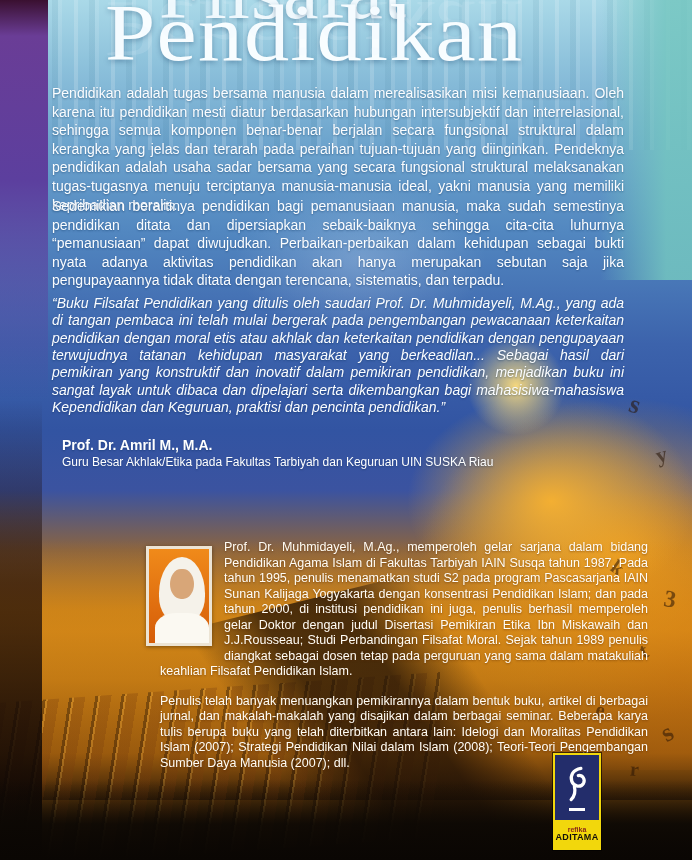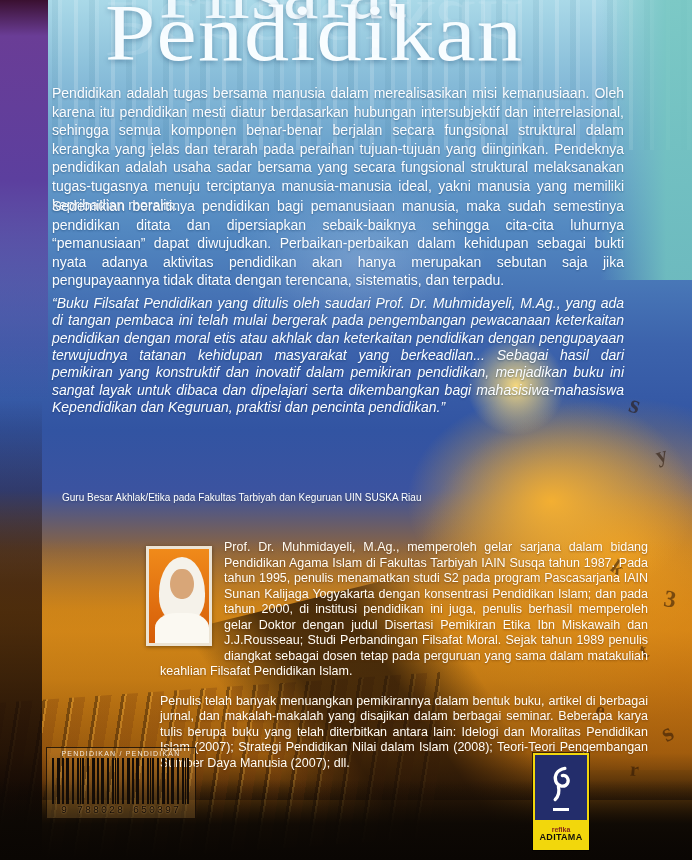--- a/index.html
+++ b/index.html
@@ -60,22 +60,22 @@
 
   
   .body-text{left:52px;width:572px;text-align:justify;
     font-size:14px;line-height:1.33;color:#fbfdff;
     text-shadow:0 1px 2px rgba(0,40,80,.4);}
   .para1{top:84px;}
   .para2{top:197px;}
   .quote{top:295px;font-style:italic;line-height:1.24;}
   .endorser-name{left:62px;top:437px;font-size:14px;font-weight:bold;
     text-shadow:0 1px 2px rgba(0,40,80,.4);}
-  .endorser-title{left:62px;top:455px;font-size:10px;
-    text-shadow:0 1px 2px rgba(0,40,80,.4);margin-top:37px;}
+  .endorser-title{left:62px;top:455px;font-size:12px;
+    text-shadow:0 1px 2px rgba(0,40,80,.4);}
 
   
   .bio{left:146px;top:526px;width:516px;text-align:justify;
     font-size:12.5px;line-height:1.24;color:#fffdf6;
     text-shadow:0 1px 2px rgba(90,40,0,.5);}
   .bio p{margin:14px;}
   .photo{float:left;width:66px;height:100px;margin:20px 12px 4px 0;
     border:3px solid #ece4d4;position:relative;overflow:hidden;
     background:linear-gradient(180deg,#f08a1a,#d55c08);box-shadow:0 1px 4px rgba(0,0,0,.4);}
   .hijab{position:absolute;left:10px;top:8px;width:46px;height:66px;
@@ -92,21 +92,21 @@
   .barcode-label{font-size:7px;letter-spacing:1.2px;color:rgba(255,255,255,.85);
     text-align:center;white-space:nowrap;overflow:hidden;}
   .barcode-bars{flex:1;margin-top:1px;background:
     repeating-linear-gradient(90deg,#140c06 0 2px,rgba(0,0,0,0) 2px 5px),
     repeating-linear-gradient(90deg,#140c06 0 1px,rgba(0,0,0,0) 1px 7px);}
   .barcode-number{font-family:"Liberation Mono",monospace;font-size:10px;
     letter-spacing:2px;color:#140c06;text-align:center;margin-top:1px;
     text-shadow:0 0 2px rgba(255,200,120,.6);white-space:nowrap;}
 
   
-  .publisher{left:533px;top:753px;width:56px;height:97px;
+  .publisher{left:553px;top:753px;width:48px;height:97px;
     border:2px solid #f2d70c;background:#232d6b;display:flex;flex-direction:column;
     box-shadow:0 0 0 1px rgba(0,0,0,.6);}
   .logo-top{flex:1;display:flex;flex-direction:column;align-items:center;justify-content:center;gap:4px;}
   .logo-line{width:16px;height:3px;background:#fff;}
   .logo-bottom{height:28px;background:#f2d70c;display:flex;flex-direction:column;
     align-items:center;justify-content:center;line-height:1;}
   .refika-small{font-size:7px;font-weight:bold;color:#8a2a1a;}
   .refika-big{font-size:9px;font-weight:bold;color:#14100a;letter-spacing:.3px;}
 
   
@@ -152,37 +152,33 @@
   <div class="abs title-zone">
     <div class="title-filsafat">Filsafat</div>
     <div class="title-pendidikan">Pendidikan</div>
     <div class="title-reflection">Pendidikan</div>
   </div>
 
   <div class="abs body-text para1">Pendidikan adalah tugas bersama manusia dalam merealisasikan misi kemanusiaan. Oleh karena itu pendidikan mesti diatur berdasarkan hubungan intersubjektif dan interrelasional, sehingga semua komponen benar-benar berjalan secara fungsional struktural dalam kerangka yang jelas dan terarah pada peraihan tujuan-tujuan yang diinginkan. Pendeknya pendidikan adalah usaha sadar bersama yang secara fungsional struktural melaksanakan tugas-tugasnya menuju terciptanya manusia-manusia ideal, yakni manusia yang memiliki kepribadian moralis.</div>
   <div class="abs body-text para2">Sedemikian berartinya pendidikan bagi pemanusiaan manusia, maka sudah semestinya pendidikan ditata dan dipersiapkan sebaik-baiknya sehingga cita-cita luhurnya “pemanusiaan” dapat diwujudkan. Perbaikan-perbaikan dalam kehidupan sebagai bukti nyata adanya aktivitas pendidikan akan hanya merupakan sebutan saja jika pengupayaannya tidak ditata dengan terencana, sistematis, dan terpadu.</div>
 
   <div class="abs body-text quote">“Buku Filsafat Pendidikan yang ditulis oleh saudari Prof. Dr. Muhmidayeli, M.Ag., yang ada di tangan pembaca ini telah mulai bergerak pada pengembangan pewacanaan keterkaitan pendidikan dengan moral etis atau akhlak dan keterkaitan pendidikan dengan pengupayaan terwujudnya tatanan kehidupan masyarakat yang berkeadilan... Sebagai hasil dari pemikiran yang konstruktif dan inovatif dalam pemikiran pendidikan, menjadikan buku ini sangat layak untuk dibaca dan dipelajari serta dikembangkan bagi mahasisiwa-mahasiswa Kependidikan dan Keguruan, praktisi dan pencinta pendidikan.”</div>
+  <div class="abs endorser-name">Prof. Dr. Amril M., M.A.</div>
   <div class="abs endorser-title">Guru Besar Akhlak/Etika pada Fakultas Tarbiyah dan Keguruan UIN SUSKA Riau</div>
 
   <div class="abs bio">
     <div class="photo">
       <div class="hijab"></div>
       <div class="face"></div>
       <div class="blouse"></div>
     </div>
     <p>Prof. Dr. Muhmidayeli, M.Ag., memperoleh gelar sarjana dalam bidang Pendidikan Agama Islam di Fakultas Tarbiyah IAIN Susqa tahun 1987. Pada tahun 1995, penulis menamatkan studi S2 pada program Pascasarjana IAIN Sunan Kalijaga Yogyakarta dengan konsentrasi Pendidikan Islam; dan pada tahun 2000, di institusi pendidikan ini juga, penulis berhasil memperoleh gelar Doktor dengan judul Disertasi Pemikiran Etika Ibn Miskawaih dan J.J.Rousseau; Studi Perbandingan Filsafat Moral. Sejak tahun 1989 penulis diangkat sebagai dosen tetap pada perguruan yang sama dalam matakuliah keahlian Filsafat Pendidikan Islam.</p>
     <p>Penulis telah banyak menuangkan pemikirannya dalam bentuk buku, artikel di berbagai jurnal, dan makalah-makalah yang disajikan dalam berbagai seminar. Beberapa karya tulis berupa buku yang telah diterbitkan antara lain: Idelogi dan Moralitas Pendidikan Islam (2007); Strategi Pendidikan Nilai dalam Islam (2008); Teori-Teori Pengembangan Sumber Daya Manusia (2007); dll.</p>
   </div>
 
-  <div class="abs barcode">
-    <div class="barcode-label">PENDIDIKAN / PENDIDIKAN</div>
-    <div class="barcode-bars"></div>
-    <div class="barcode-number">9 788028 650397</div>
-  </div>
 
   <div class="abs publisher">
     <div class="logo-top">
       <svg width="26" height="40" viewBox="0 0 40 60">
         <path d="M26 6 C14 8 9 17 12 26 C15 34 26 36 30 29 C33 23 29 16 22 17" fill="none" stroke="#ffffff" stroke-width="5" stroke-linecap="round"></path>
         <path d="M16 34 C18 42 16 49 11 54" fill="none" stroke="#ffffff" stroke-width="5" stroke-linecap="round"></path>
       </svg>
       <div class="logo-line"></div>
     </div>
     <div class="logo-bottom">

